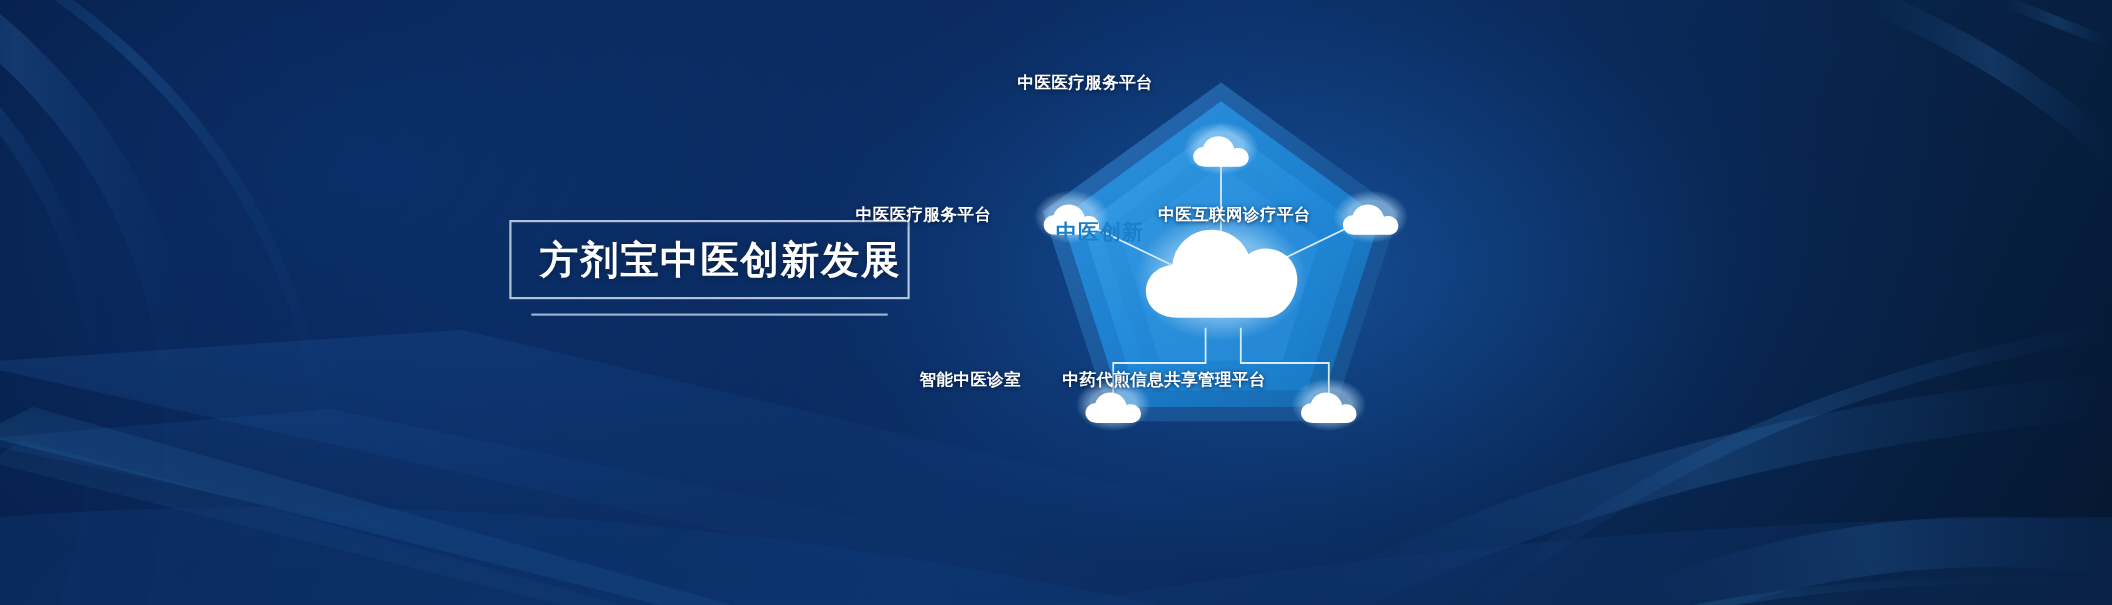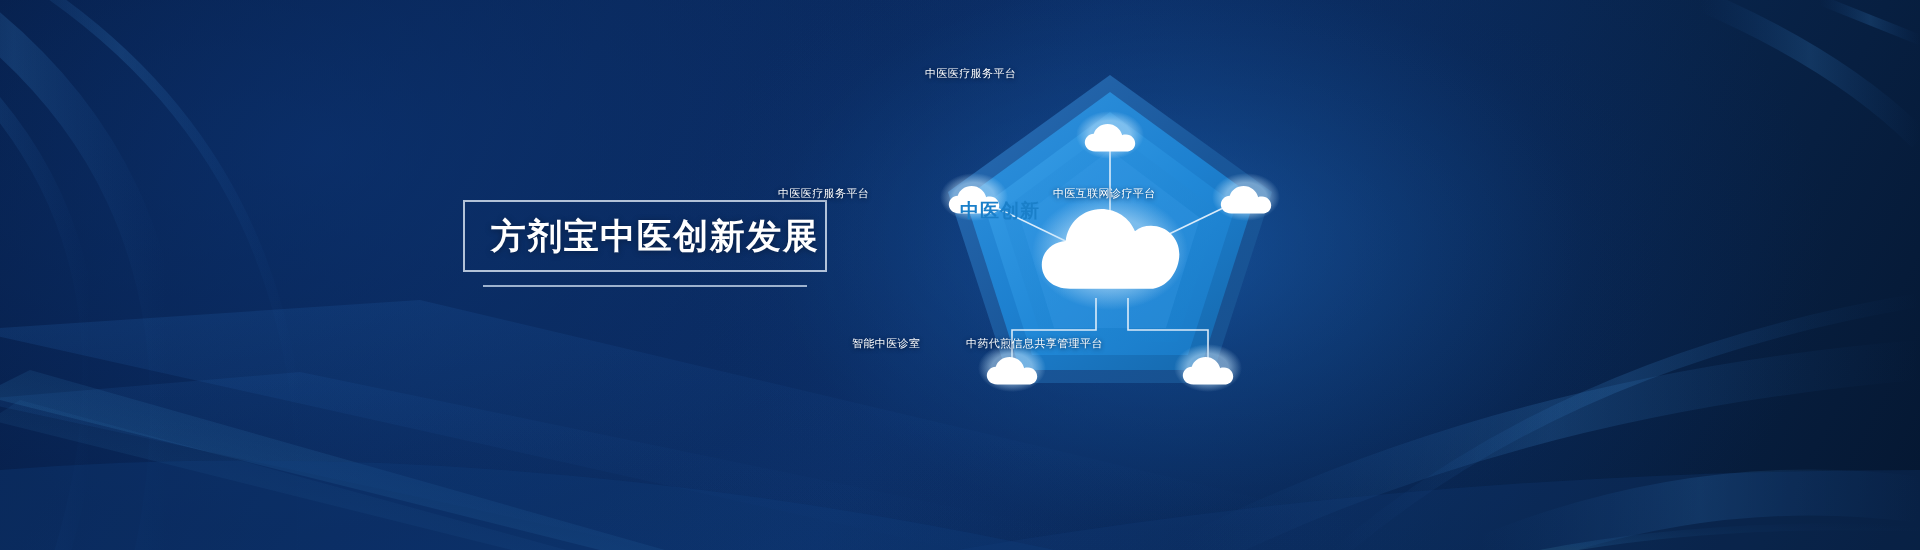--- a/index.html
+++ b/index.html
@@ -49,30 +49,30 @@
   .diagram {
     position:absolute;
     left:800px; top:30px;
     width:620px; height:400px;
   }
   .diagram svg { display:block; }
 
   .node-label {
     position:absolute;
     color:#ffffff;
-    font-size:11px;
-    font-weight:normal;
+    font-size:15px;
+    font-weight:bold;
     white-space:nowrap;
     letter-spacing:0.4px;
     text-shadow:0 1px 4px rgba(3,18,45,0.85);
   }
   .lbl-top    { left:125px;  top:36px; }
   .lbl-left   { left:-22px;  top:156px; }
   .lbl-right  { left:253px;  top:156px; }
-  .lbl-bl     { left:52px;   top:306px; }
+  .lbl-bl     { left:36px;   top:306px; }
   .lbl-br     { left:166px;  top:306px; }
 
   .center-label {
     position:absolute;
     left:140px; top:168px;
     width:120px;
     text-align:center;
     color:#1a7fc9;
     font-size:19px;
     font-weight:bold;

